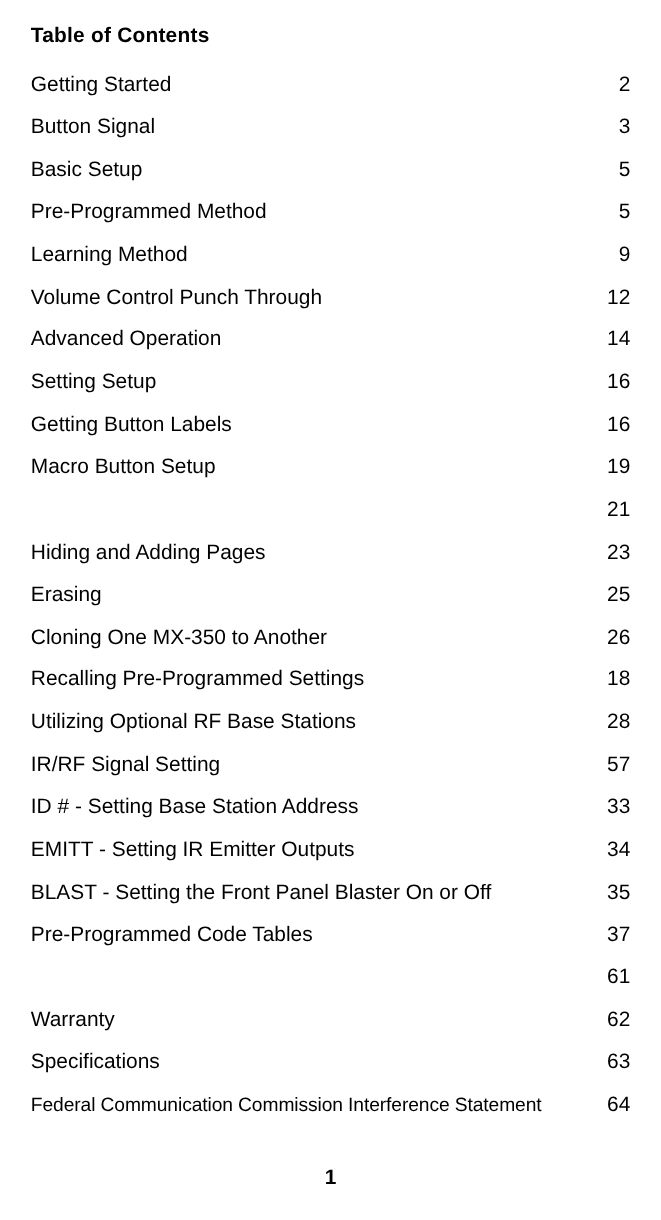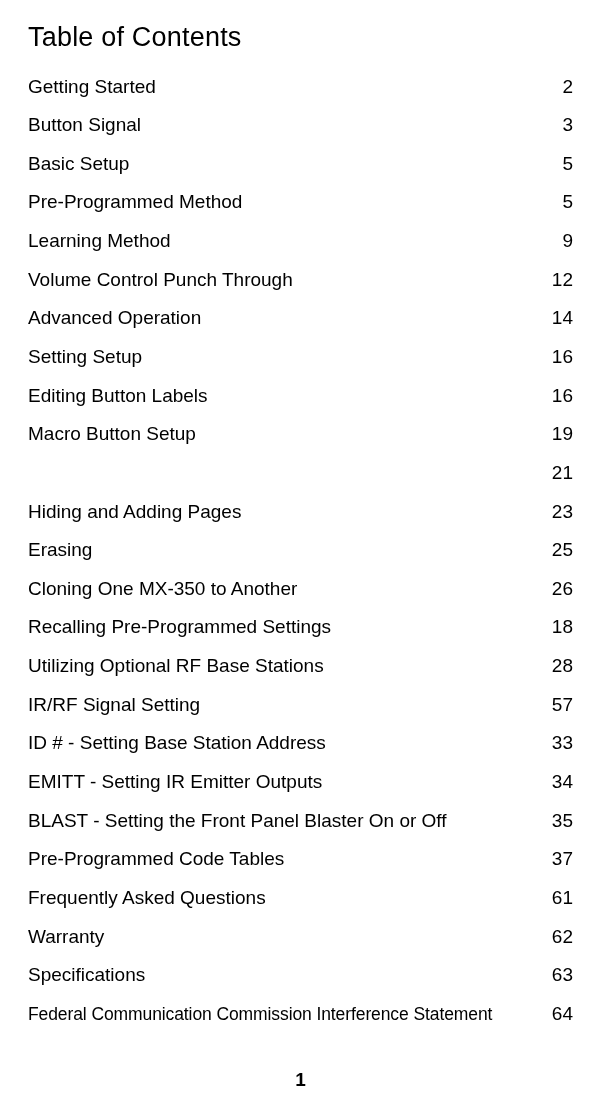--- a/index.html
+++ b/index.html
@@ -5,22 +5,22 @@
     body {
       font-family: "Optima", "Segoe UI", "Helvetica Neue", Arial, sans-serif;
       margin: 0;
       padding: 22px 28px 20px 28px;
       width: 601px;
       box-sizing: border-box;
       color: #000;
       background: #fff;
     }
     .title {
-      font-size: 27px;
-      font-weight: normal;
+      font-size: 19px;
+      font-weight: bold;
       margin: 0 0 14px 0;
       letter-spacing: 0.2px;
       color: #000;
     }
     .toc {
       display: flex;
       flex-direction: column;
     }
     .toc-row {
       display: flex;
@@ -82,21 +82,21 @@
     </div>
     <div class="toc-row">
       <span class="toc-label">Advanced Operation</span>
       <span class="toc-page">14</span>
     </div>
     <div class="toc-row">
       <span class="toc-label">Setting Setup</span>
       <span class="toc-page">16</span>
     </div>
     <div class="toc-row">
-      <span class="toc-label">Editing Button Labels</span>
+      <span class="toc-label">Getting Button Labels</span>
       <span class="toc-page">16</span>
     </div>
     <div class="toc-row">
       <span class="toc-label">Macro Button Setup</span>
       <span class="toc-page">19</span>
     </div>
     <div class="toc-row">
       <span class="toc-page">21</span>
     </div>
     <div class="toc-row">
@@ -133,21 +133,20 @@
     </div>
     <div class="toc-row">
       <span class="toc-label">BLAST - Setting the Front Panel Blaster On or Off</span>
       <span class="toc-page">35</span>
     </div>
     <div class="toc-row">
       <span class="toc-label">Pre-Programmed Code Tables</span>
       <span class="toc-page">37</span>
     </div>
     <div class="toc-row">
-      <span class="toc-label">Frequently Asked Questions</span>
       <span class="toc-page">61</span>
     </div>
     <div class="toc-row">
       <span class="toc-label">Warranty</span>
       <span class="toc-page">62</span>
     </div>
     <div class="toc-row">
       <span class="toc-label">Specifications</span>
       <span class="toc-page">63</span>
     </div>

